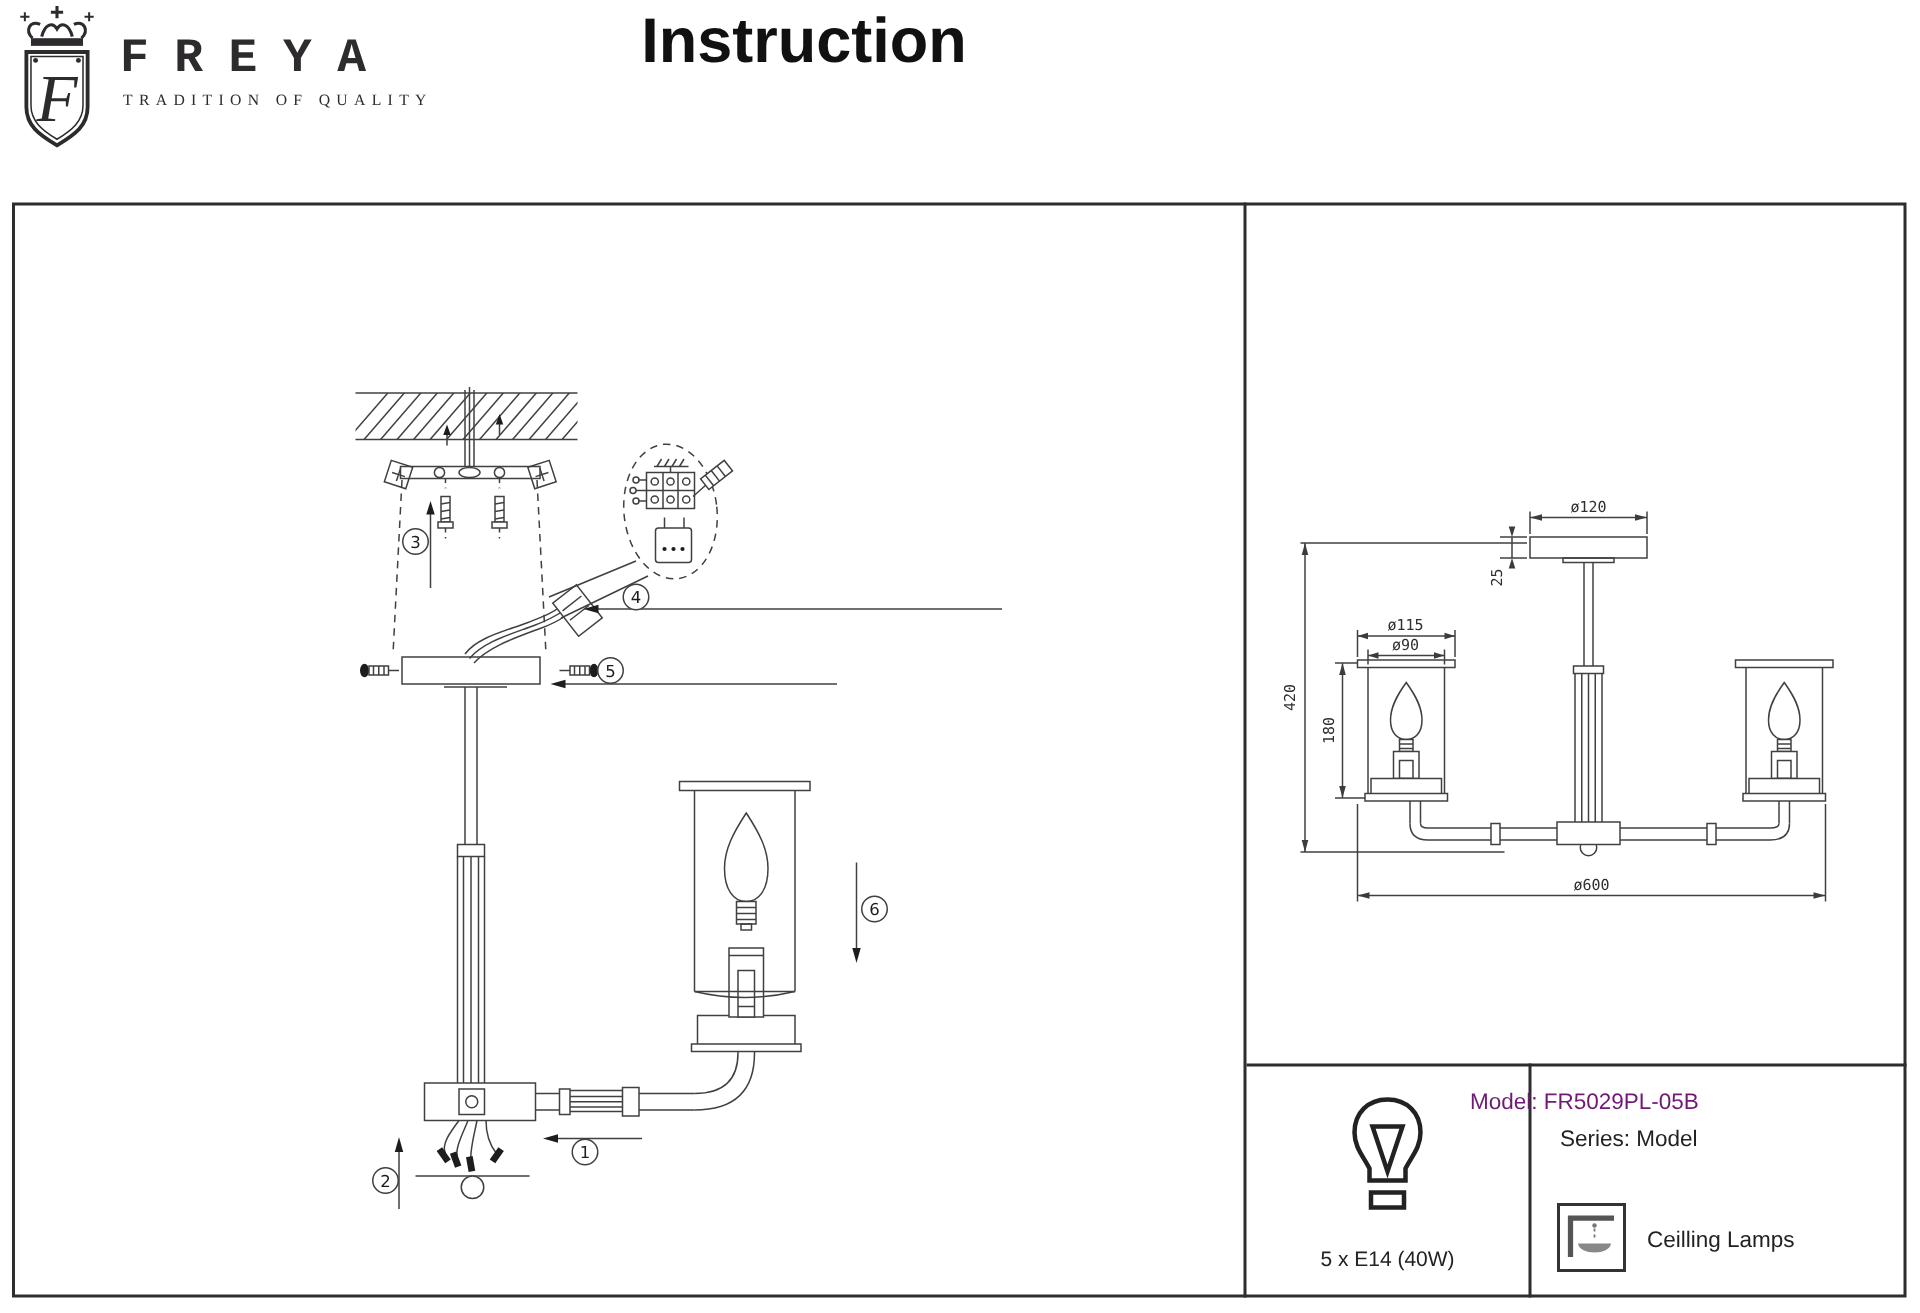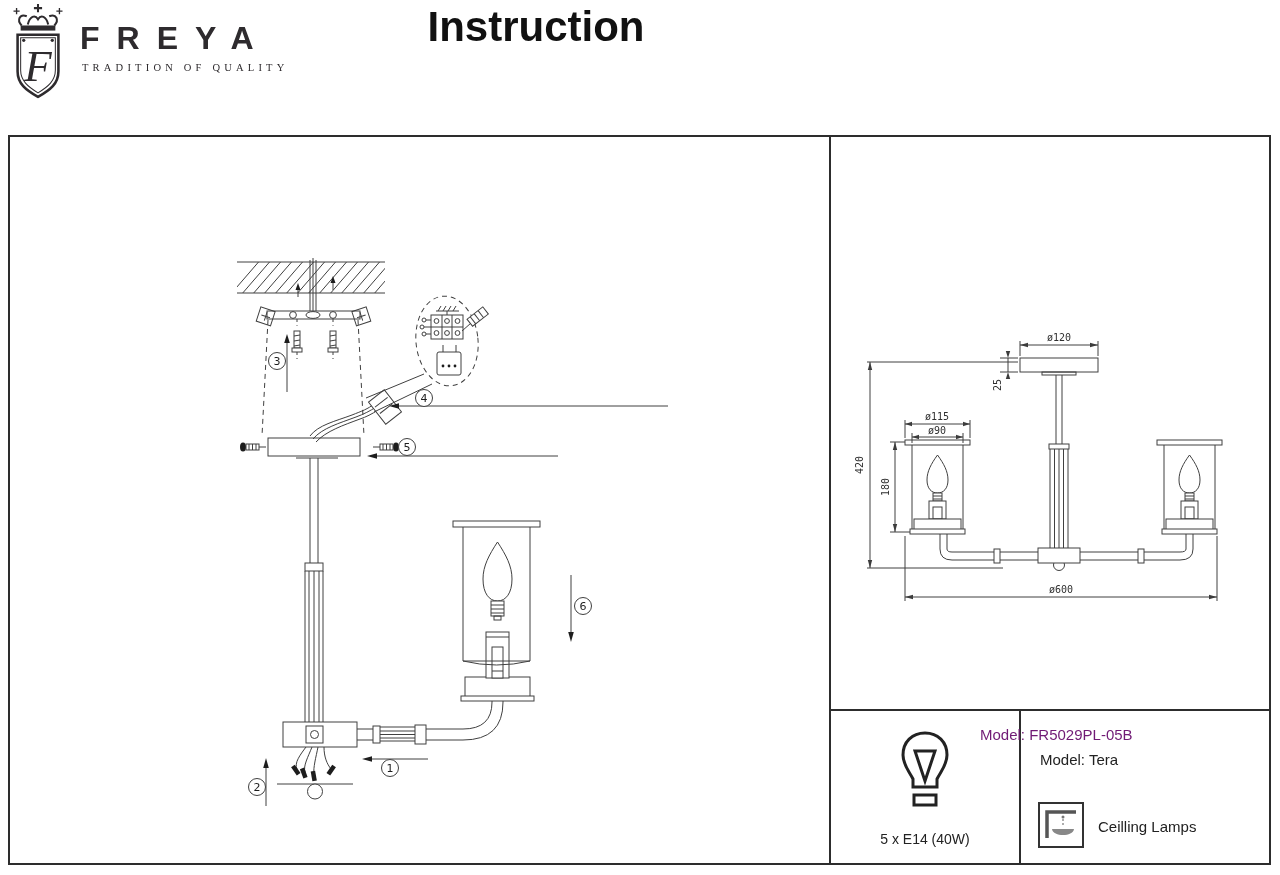--- a/index.html
+++ b/index.html
@@ -1,19 +1,19 @@
 <!DOCTYPE html>
 <html><head>
 <meta charset="utf-8">
 <style>
   html,body{margin:0;padding:0;background:#fff;}
   body{width:1280px;height:875px;position:relative;font-family:"Liberation Sans",sans-serif;color:#1a1a1a;overflow:hidden;}
   .abs{position:absolute;}
   
-  .brand-text{position:absolute;left:80px;top:20px;font-family:Liberation Sans, sans-serif;font-weight:bold;
+  .brand-text{position:absolute;left:80px;top:20px;font-family:Liberation Mono, monospace;font-weight:bold;
               font-size:32px;letter-spacing:17px;color:#2e2b2e;white-space:nowrap;}
   .brand-tag{position:absolute;left:82px;top:62px;font-family:Liberation Serif, serif;font-size:10.5px;
              letter-spacing:4.2px;color:#2e2b2e;white-space:nowrap;}
   .title-wrap{position:absolute;left:0;top:0;width:1072px;text-align:center;}
   .doc-title{font-size:42px;font-weight:bold;line-height:1.1;margin-top:4px;color:#111;}
   .doc-model{font-size:24px;color:#1c1c1c;margin-top:2px;}
   
   .outer-frame{position:absolute;left:8px;top:135px;width:1263px;height:730px;border:2px solid #2d2d2d;box-sizing:border-box;}
   .vdivider{position:absolute;left:829px;top:135px;width:2px;height:730px;background:#2d2d2d;}
   .hdivider-right{position:absolute;left:831px;top:709px;width:440px;height:2px;background:#2d2d2d;}
@@ -490,21 +490,21 @@
     <g stroke="#222" stroke-width="3" fill="none">
       <path d="M28,4 C15,4 6,13 6,26 C6,36 12,42 16,50 L16,58 L40,58 L40,50 C44,42 50,36 50,26 C50,13 41,4 28,4 Z"></path>
       <path d="M18,22 L38,22 L28,52 Z"></path>
       <rect x="17" y="66" width="22" height="10"></rect>
     </g>
   </svg>
   <div class="bulb-label">5 x E14 (40W)</div>
 </div>
 
 <div class="spec-model">Model: FR5029PL-05B</div>
-<div class="spec-series">Model: Tera</div>
+<div class="spec-series">Series: Model</div>
 
 <div class="lamp-icon-box">
   <svg width="42" height="42" viewBox="0 0 42 42">
     <path d="M7,34 L7,8 L36,8" stroke="#555" stroke-width="3.5" fill="none"></path>
     <circle cx="23" cy="13" r="1.5" fill="#777"></circle>
     <line x1="23" y1="15" x2="23" y2="23" stroke="#777" stroke-width="1.2" stroke-dasharray="2 2"></line>
     <path d="M12,25 L34,25 C33,33 13,33 12,25 Z" fill="#888" stroke="none"></path>
   </svg>
 </div>
 <div class="spec-category">Ceilling Lamps</div>

